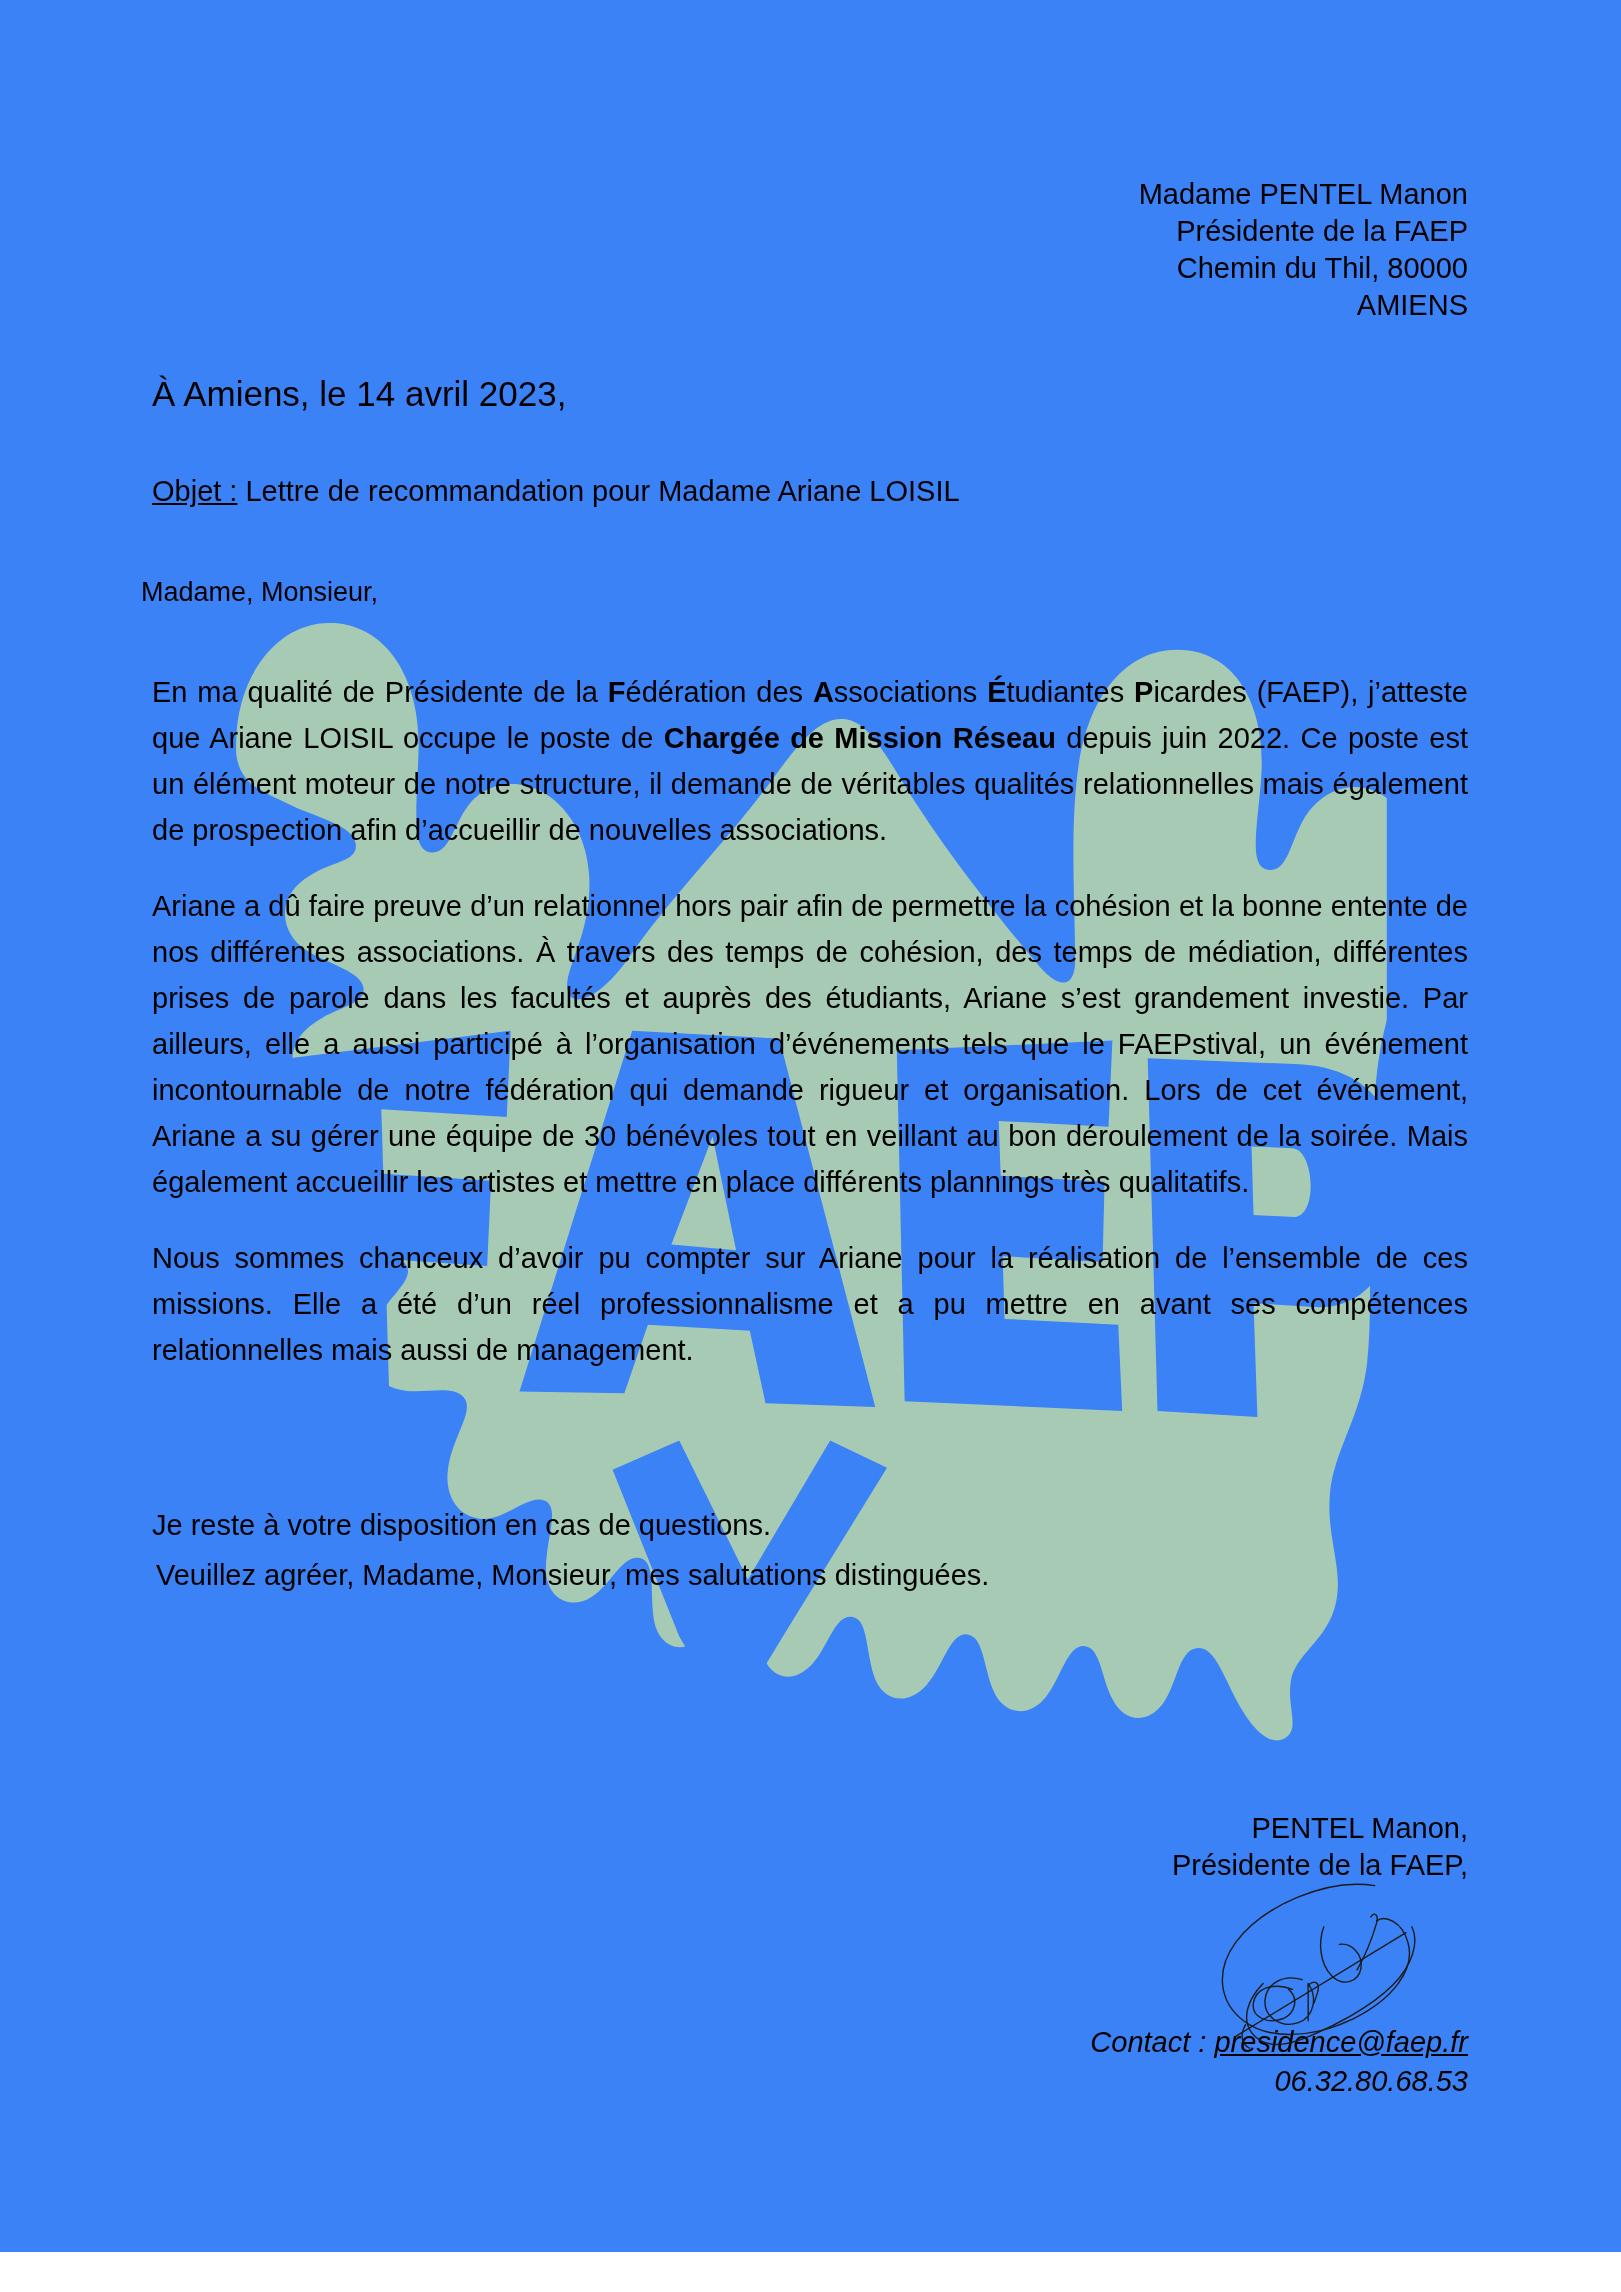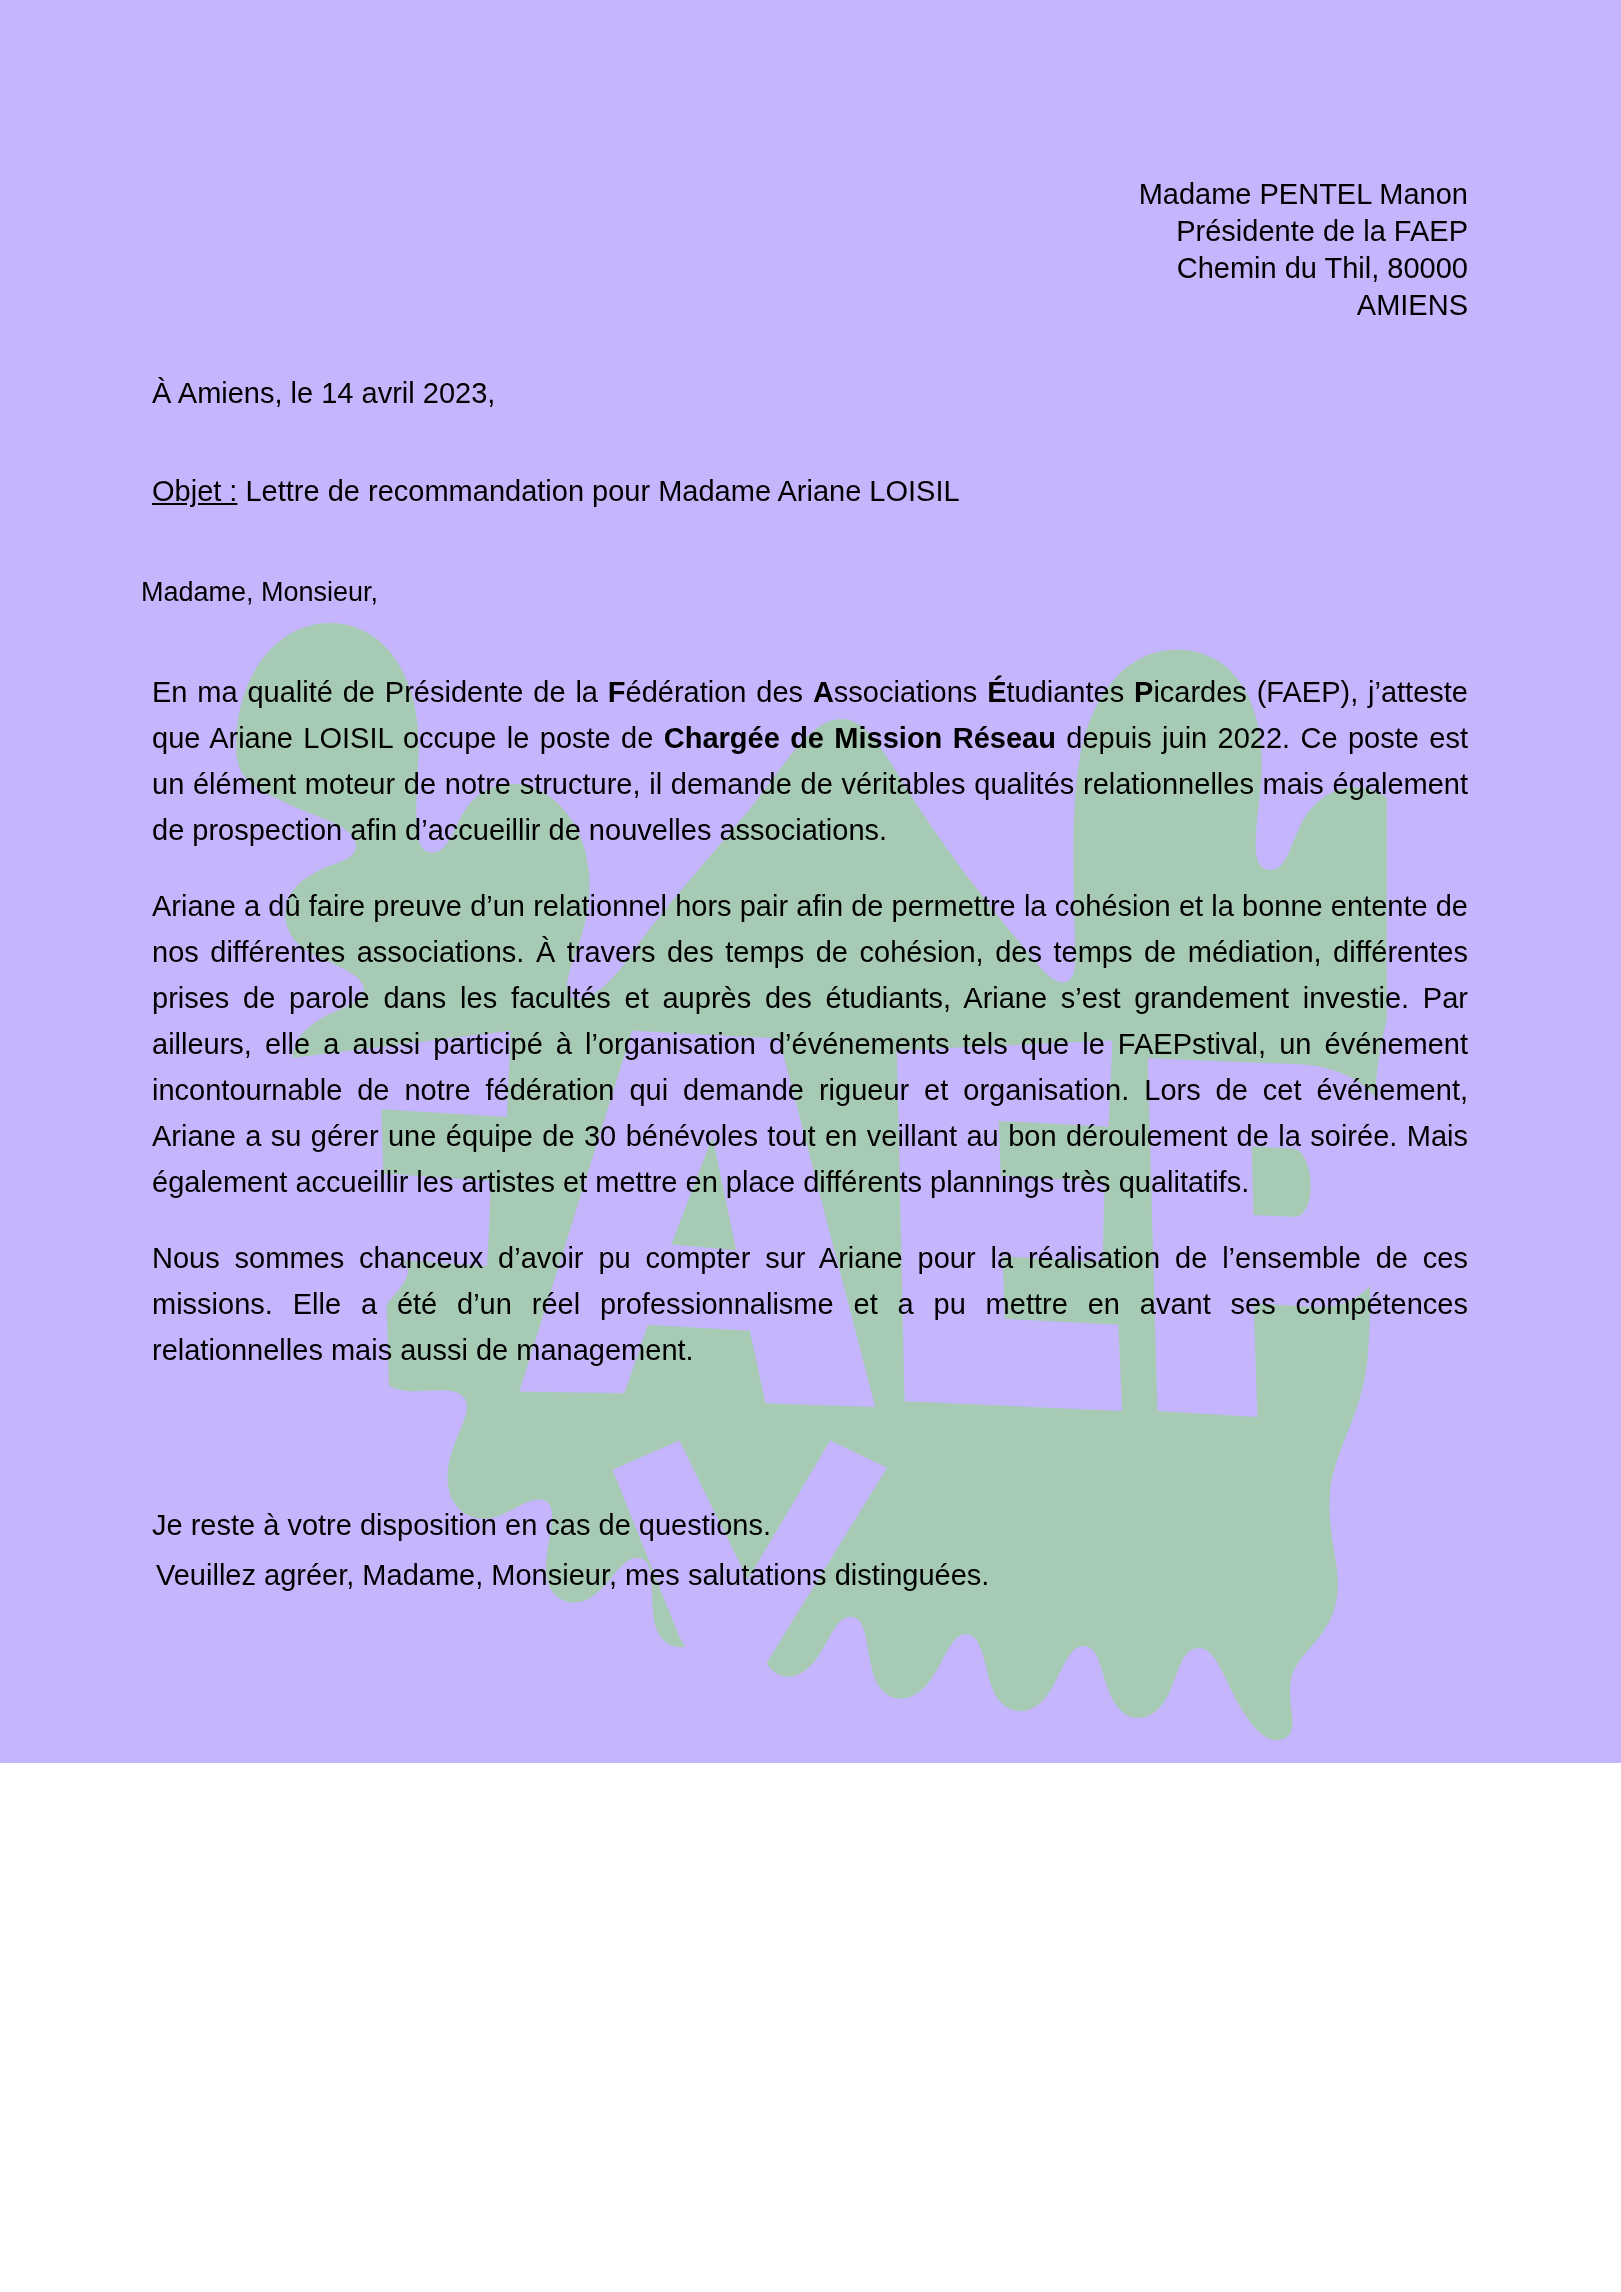--- a/index.html
+++ b/index.html
@@ -3,22 +3,22 @@
 <meta charset="utf-8">
 <style>
   html, body {
     margin: 0;
     padding: 0;
     background: #ffffff;
   }
   .page {
     position: relative;
     width: 1621px;
-    height: 1763px;
-    background: #c4b5fd;
+    height: 2252px;
+    background: #3b82f6;
     overflow: hidden;
     font-family: "Liberation Sans", sans-serif;
     color: #000000;
   }
 
   
   .watermark {
     position: absolute;
     left: 142px;
     top: 529px;
@@ -42,21 +42,21 @@
     text-align: right;
     font-size: 29px;
     line-height: 37px;
     white-space: nowrap;
   }
 
   .date-line {
     position: absolute;
     left: 152px;
     top: 375px;
-    font-size: 29px;
+    font-size: 35px;
     line-height: 37px;
   }
 
   .subject-line {
     position: absolute;
     left: 152px;
     top: 473px;
     font-size: 29px;
     line-height: 37px;
   }

